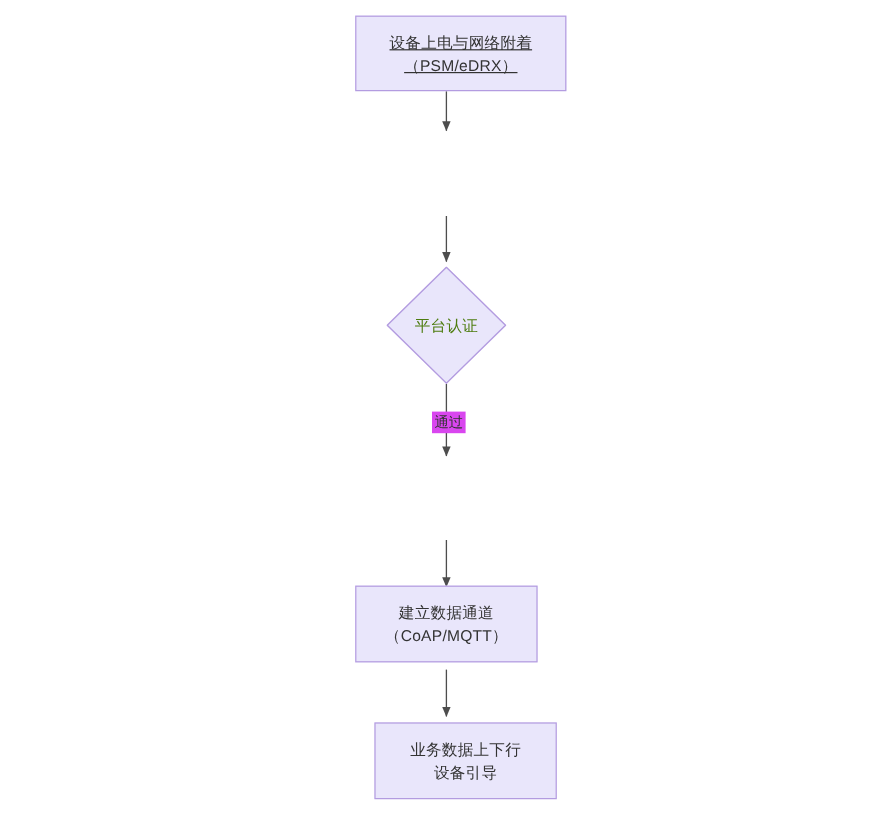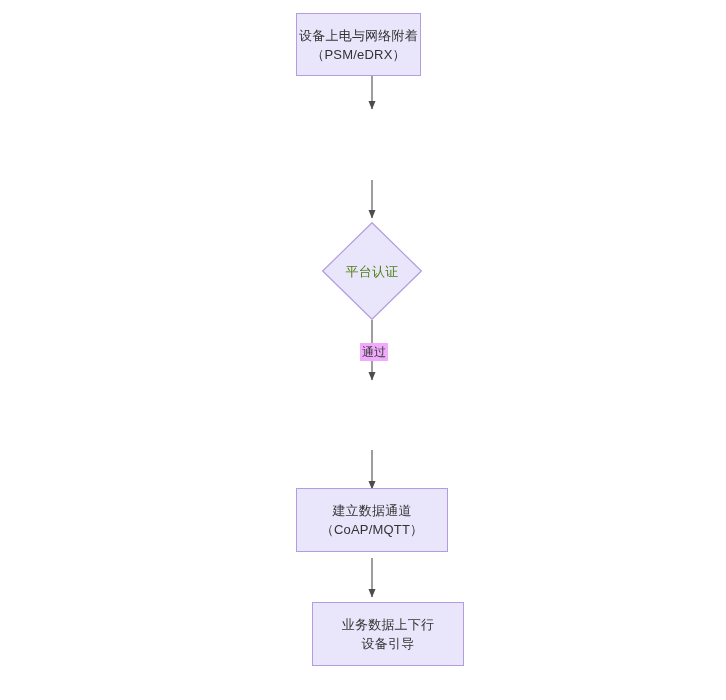--- a/index.html
+++ b/index.html
@@ -66,21 +66,21 @@
     z-index: 2;
     color: #4d7c0f;
     font-size: 13px;
     line-height: 19px;
     text-align: center;
     white-space: nowrap;
     letter-spacing: 0.2px;
   }
   .edge-label {
     position: absolute;
-    background: #f0abfc;
+    background: #d946ef;
     color: #333333;
     font-size: 12px;
     line-height: 16px;
     padding: 1px 2px;
     white-space: nowrap;
     text-align: center;
     transform: translate(-50%, -50%);
   }
 </style>
 </head>
@@ -94,21 +94,21 @@
         <path d="M0,0 L7.6,3.2 L0,6.4 z" fill="#4d4d4d"></path>
       </marker>
     </defs>
     <line x1="372" y1="76" x2="372" y2="109" stroke="#4d4d4d" stroke-width="1.1" marker-end="url(#arrowhead)"></line>
     <line x1="372" y1="180" x2="372" y2="218" stroke="#4d4d4d" stroke-width="1.1" marker-end="url(#arrowhead)"></line>
     <line x1="372" y1="320" x2="372" y2="380" stroke="#4d4d4d" stroke-width="1.1" marker-end="url(#arrowhead)"></line>
     <line x1="372" y1="450" x2="372" y2="489" stroke="#4d4d4d" stroke-width="1.1" marker-end="url(#arrowhead)"></line>
     <line x1="372" y1="558" x2="372" y2="597" stroke="#4d4d4d" stroke-width="1.1" marker-end="url(#arrowhead)"></line>
   </svg>
 
-  <div class="node" style="left:296px; top:13px; width:125px; height:63px;">
+  <div class="node" style="left:296px; top:13px; width:176px; height:63px;text-decoration:underline;">
     <span class="line">设备上电与网络附着</span>
     <span class="line">（PSM/eDRX）</span>
   </div>
 
 
   <div class="node-decision" style="left:322px; top:222px;">
     <svg class="diamond-bg" viewBox="0 0 100 98">
       <polygon points="50,0.7 99.3,49 50,97.3 0.7,49" fill="#e9e6fb" stroke="#b39ce0" stroke-width="1.2"></polygon>
     </svg>
     <span class="diamond-text">平台认证</span>

